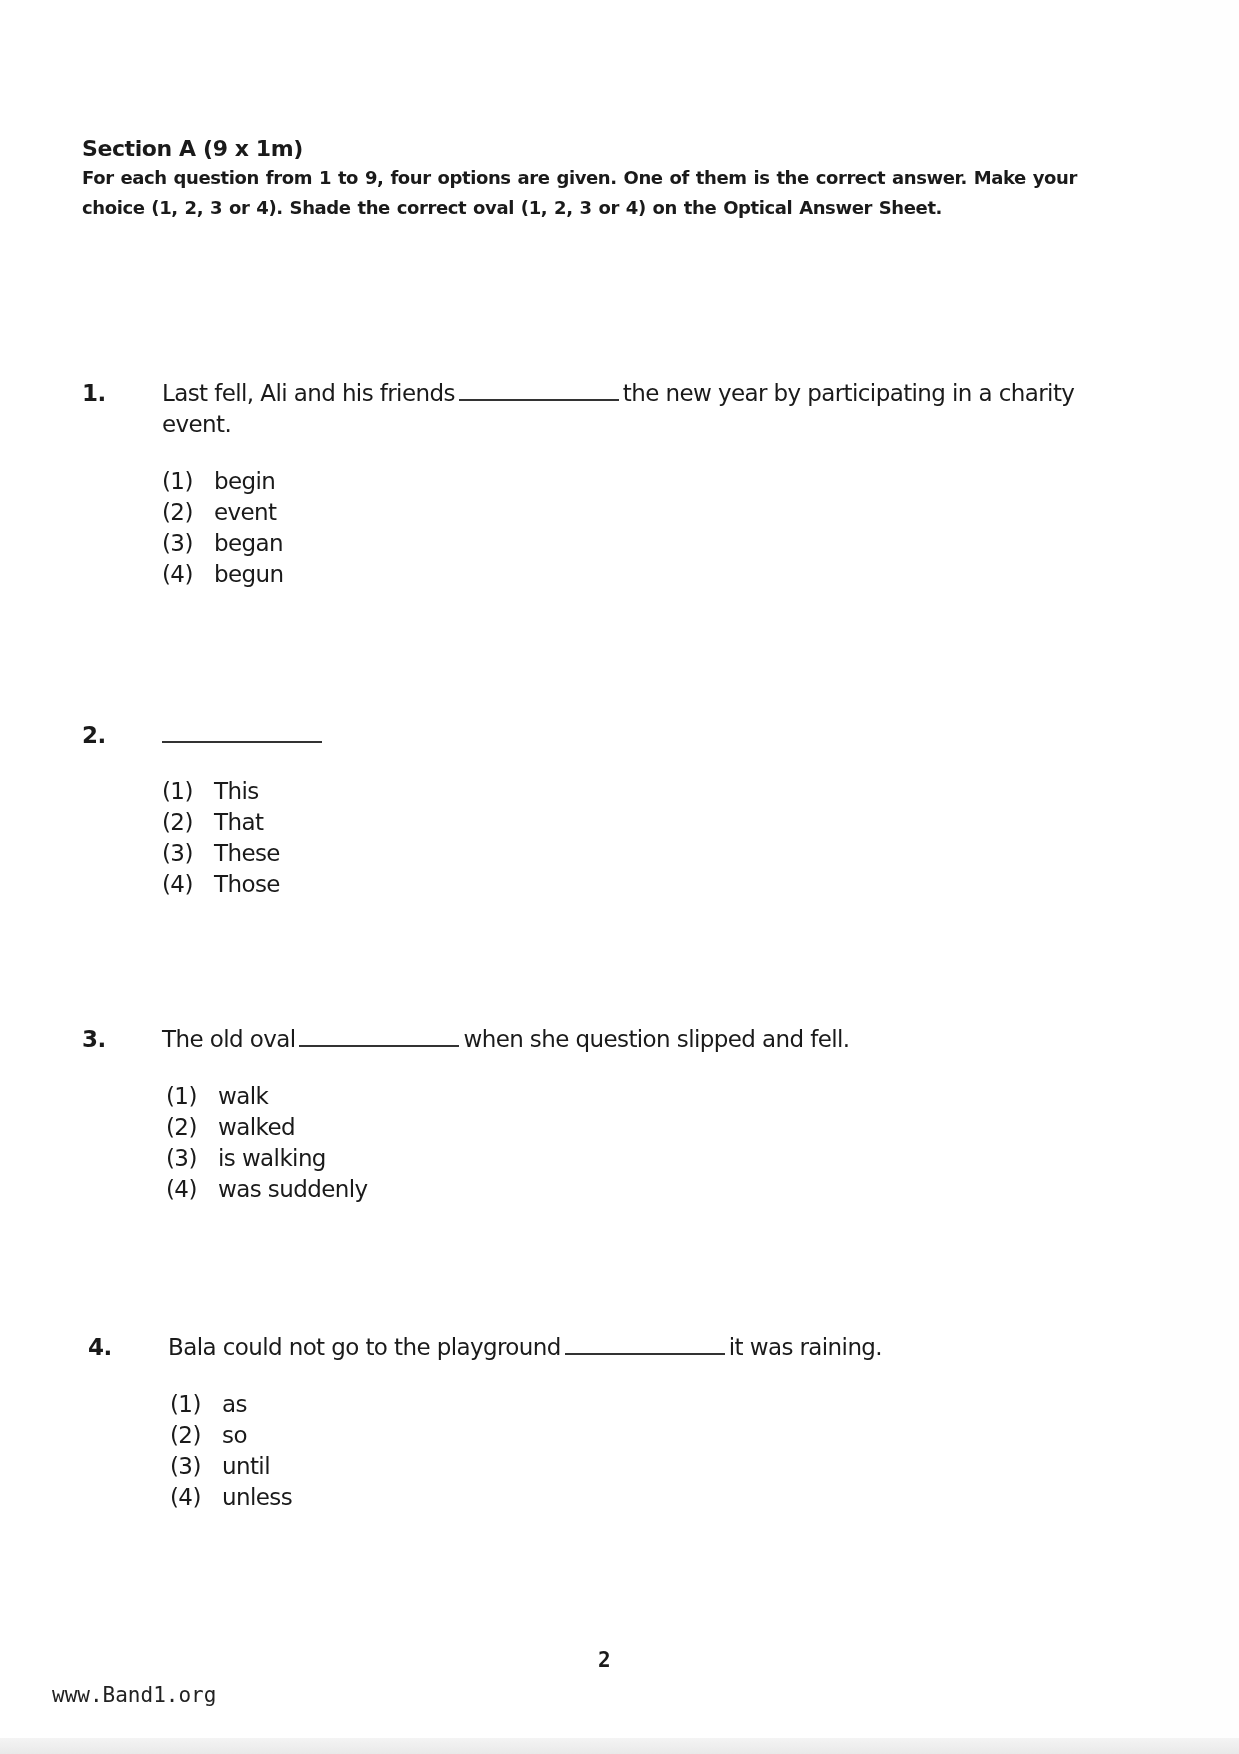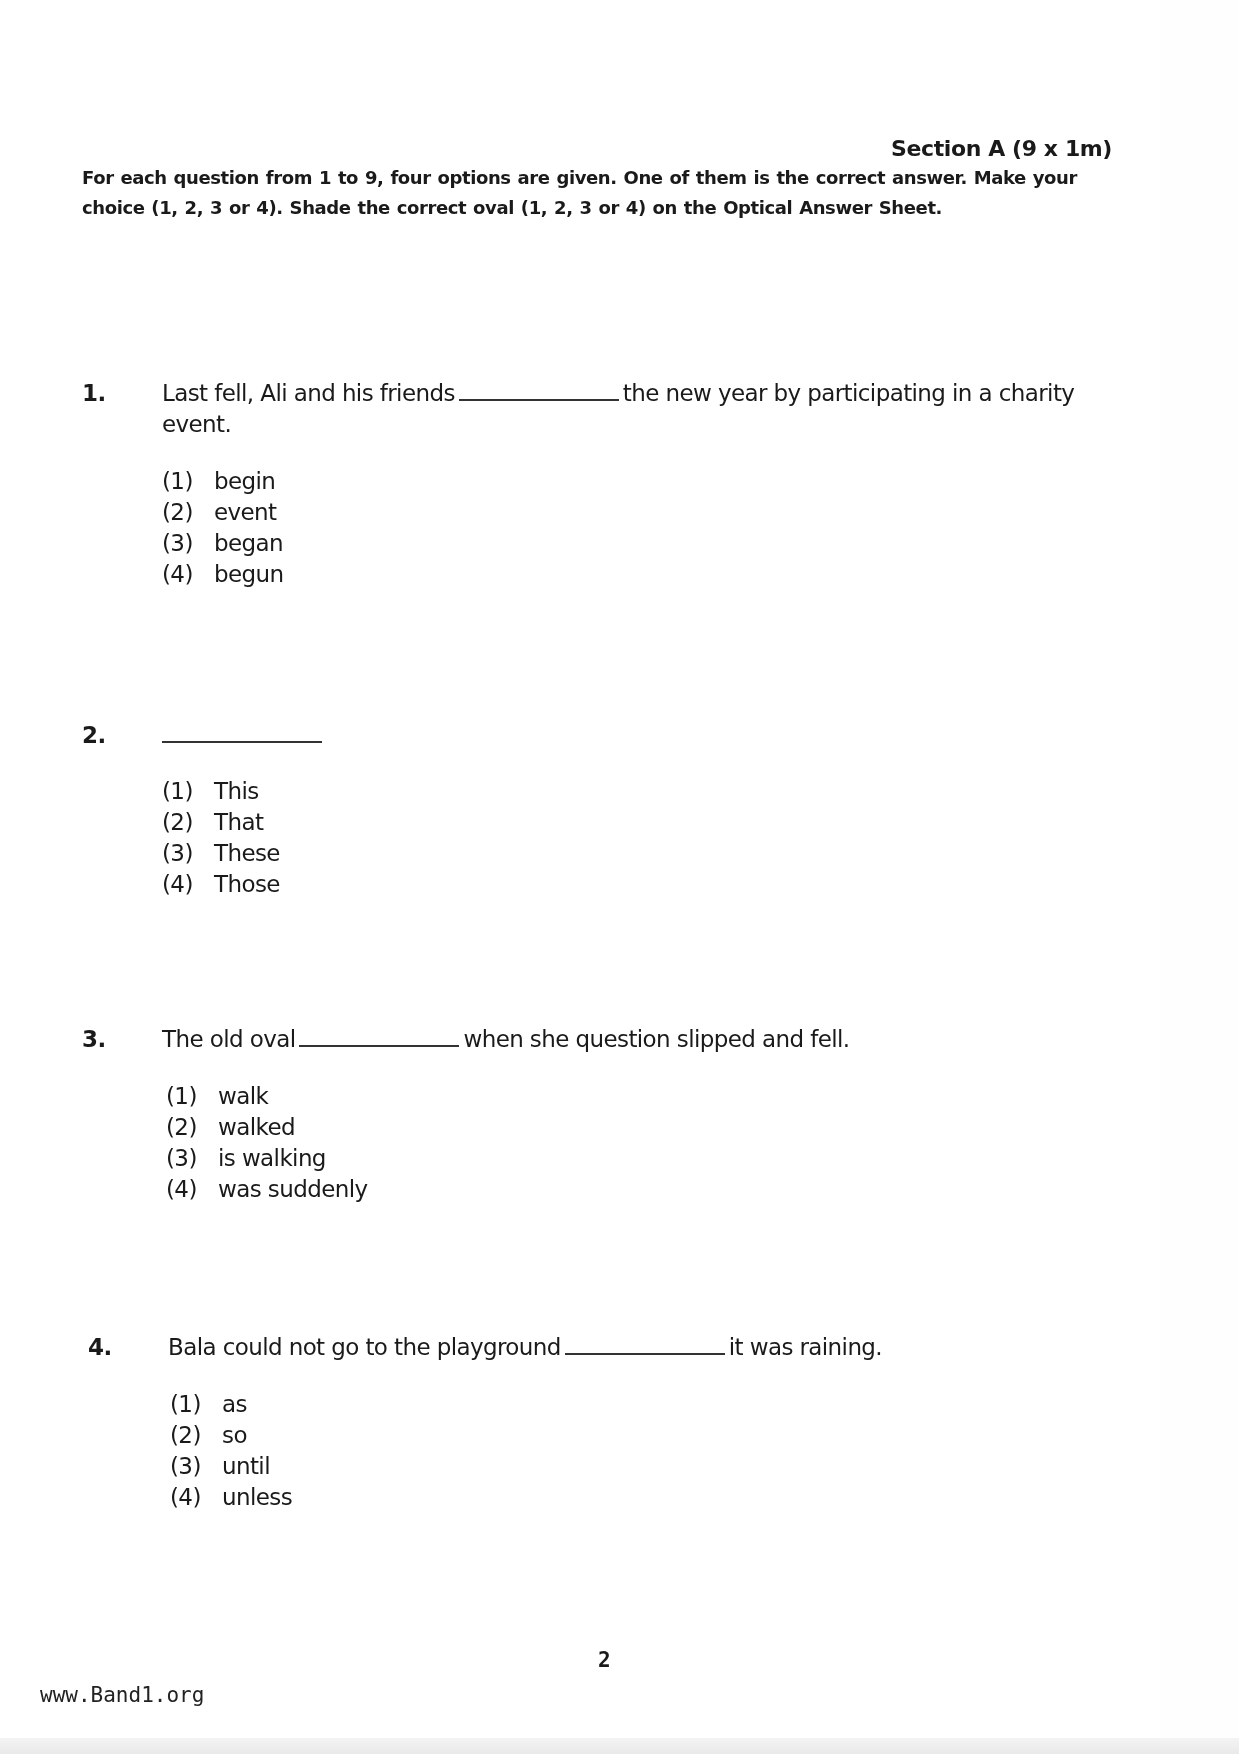--- a/index.html
+++ b/index.html
@@ -8,39 +8,39 @@
       font-family: "DejaVu Sans", sans-serif; color: #1a1a1a;
     }
     .scan-edge-right {
       position: absolute; left: 1160px; top: 0; width: 79px; height: 1754px; background: #fefefe;
     }
     .scan-edge-bottom {
       position: absolute; left: 0; top: 1738px; width: 1239px; height: 16px;
       background: linear-gradient(#f4f4f4, #e9e9e9);
     }
     .header { position: absolute; left: 82px; top: 134px; width: 1030px; }
-    .header .line { font-weight: bold; font-size: 22px; line-height: 29px; letter-spacing: -0.4px; text-align: right; }
+    .header .line { font-weight: bold; font-size: 22px; line-height: 29px; letter-spacing: -0.4px; }
     .header .instr { font-weight: bold; font-size: 18px; line-height: 30px; letter-spacing: -0.4px; word-spacing: 1px; }
     .question { position: absolute; left: 82px; width: 1000px; }
     .q-row { display: flex; font-size: 23px; line-height: 31px; letter-spacing: -0.6px; }
     .q-num { width: 80px; flex: none; font-weight: bold; }
     .q-text { flex: 1; }
     .blank {
       display: inline-block; width: 160px; border-bottom: 2px solid #333; height: 20px;
       vertical-align: baseline; margin: 0 4px;
     }
     .options { margin-left: 80px; margin-top: 26px; }
     .option { font-size: 23px; line-height: 31px; letter-spacing: -0.6px; display: flex; }
     .opt-num { width: 52px; flex: none; }
     .page-num {
       position: absolute; left: 598px; top: 1648px; font-family: "DejaVu Sans Mono", monospace;
       font-size: 21px; font-weight: bold;
     }
     .watermark {
-      position: absolute; left: 40px; top: 1683px; font-family: "DejaVu Sans Mono", monospace;
+      position: absolute; left: 52px; top: 1683px; font-family: "DejaVu Sans Mono", monospace;
       font-size: 21px; color: #222;
     }
   </style>
 </head>
 <body>
 
 <div class="scan-edge-right"></div>
 <div class="scan-edge-bottom"></div>
 
 <div class="header">

